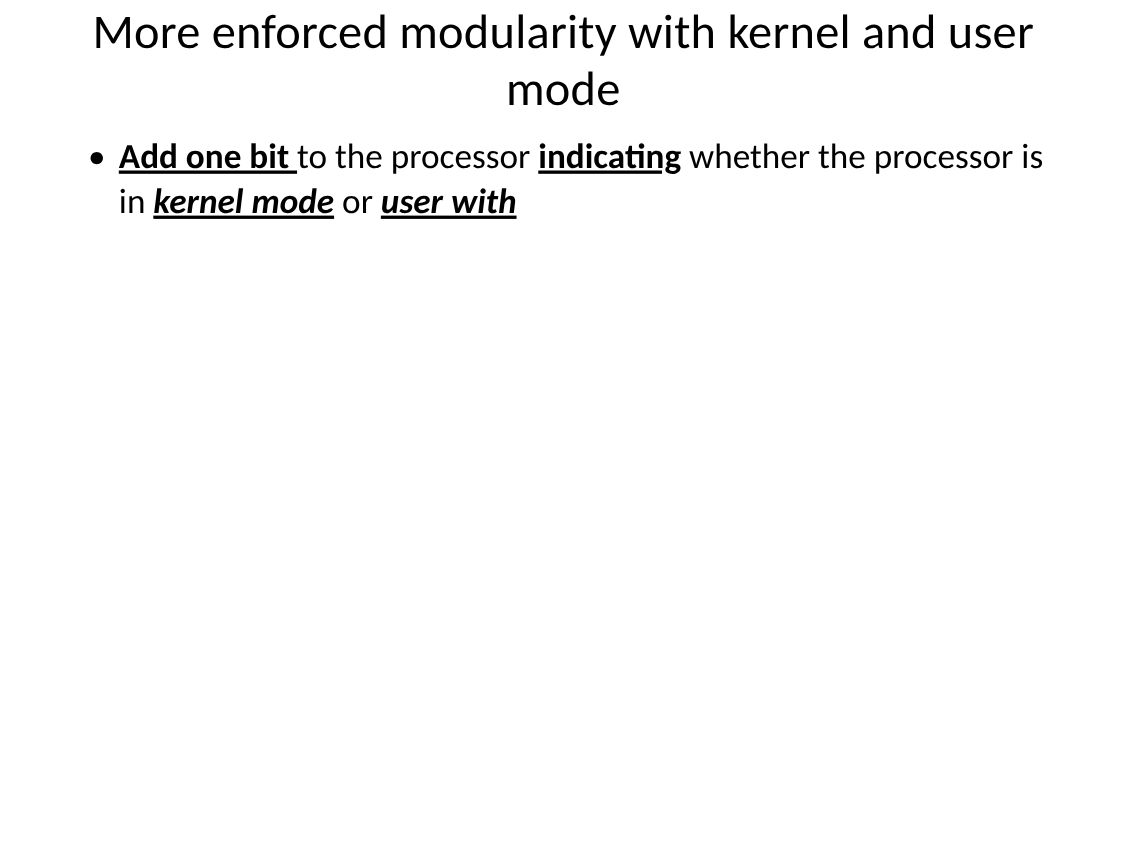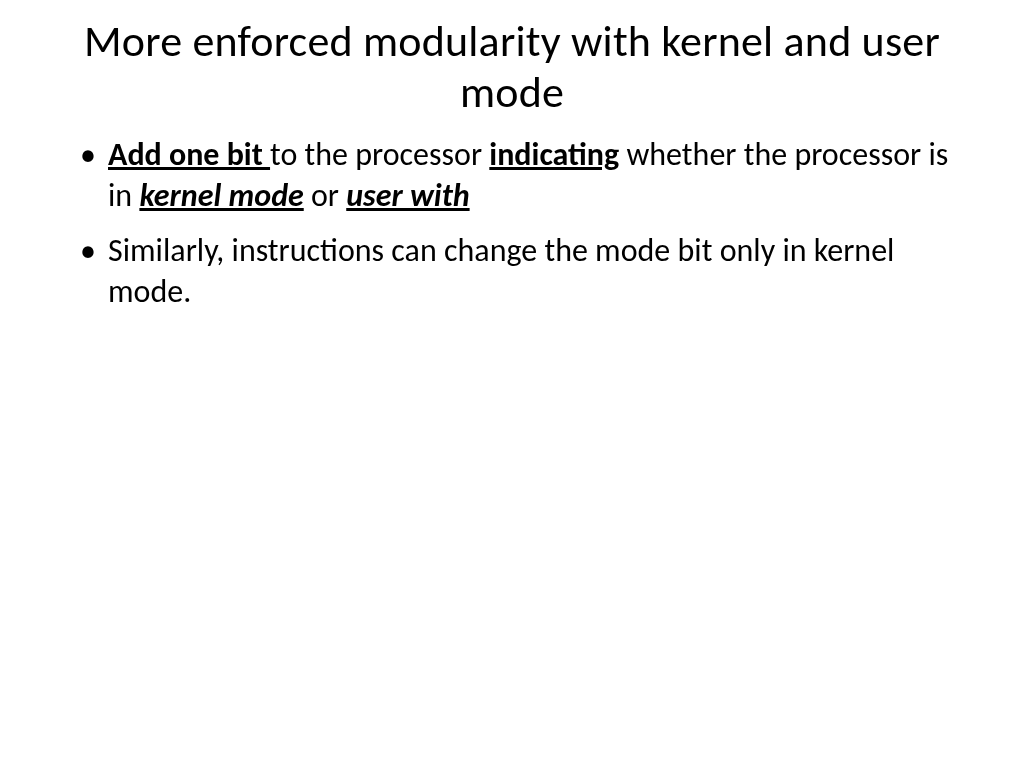--- a/index.html
+++ b/index.html
@@ -1,17 +1,17 @@
 <!DOCTYPE html>
 <html><head>
   <meta charset="utf-8">
   <style>
     * { margin: 0; padding: 0; box-sizing: border-box; }
     html, body { width: 1024px; height: 768px; background: #ffffff; font-family: Calibri, "Segoe UI", Arial, sans-serif; color: #000; }
-    .slide { width: 1024px; height: 685px; padding: 16px 50px 30px 50px; }
+    .slide { width: 1024px; height: 685px; padding: 4px 50px 30px 50px; }
     .title { text-align: center; font-size: 44px; font-weight: 400; line-height: 1.15; margin-bottom: 18px; letter-spacing: 0.2px; }
     ul.bullets { list-style: none; padding-left: 36px; }
     ul.bullets > li { position: relative; font-size: 32px; line-height: 1.28; margin-bottom: 14px; padding-left: 22px; }
     ul.bullets > li::before { content: "•"; position: absolute; left: -6px; top: 0; font-size: 32px; }
     b { font-weight: 700; text-decoration: underline; }
     i { font-style: italic; text-align: right; }
   </style>
 </head>
 <body>
 
@@ -19,18 +19,15 @@
   <h1 class="title">More enforced modularity with kernel and user mode</h1>
 
   <ul class="bullets">
 
     <li>
       <b>Add one bit </b><span>to the processor </span><b>indicating</b><span> whether the processor is in </span><b><i>kernel mode</i></b><span> or </span><b><i>user with</i></b>
     </li>
 
 
 
-    <li>
-      <span>Similarly, instructions can change the mode bit only in kernel mode.</span>
-    </li>
 
   </ul>
 </div>
 
 </body></html>

